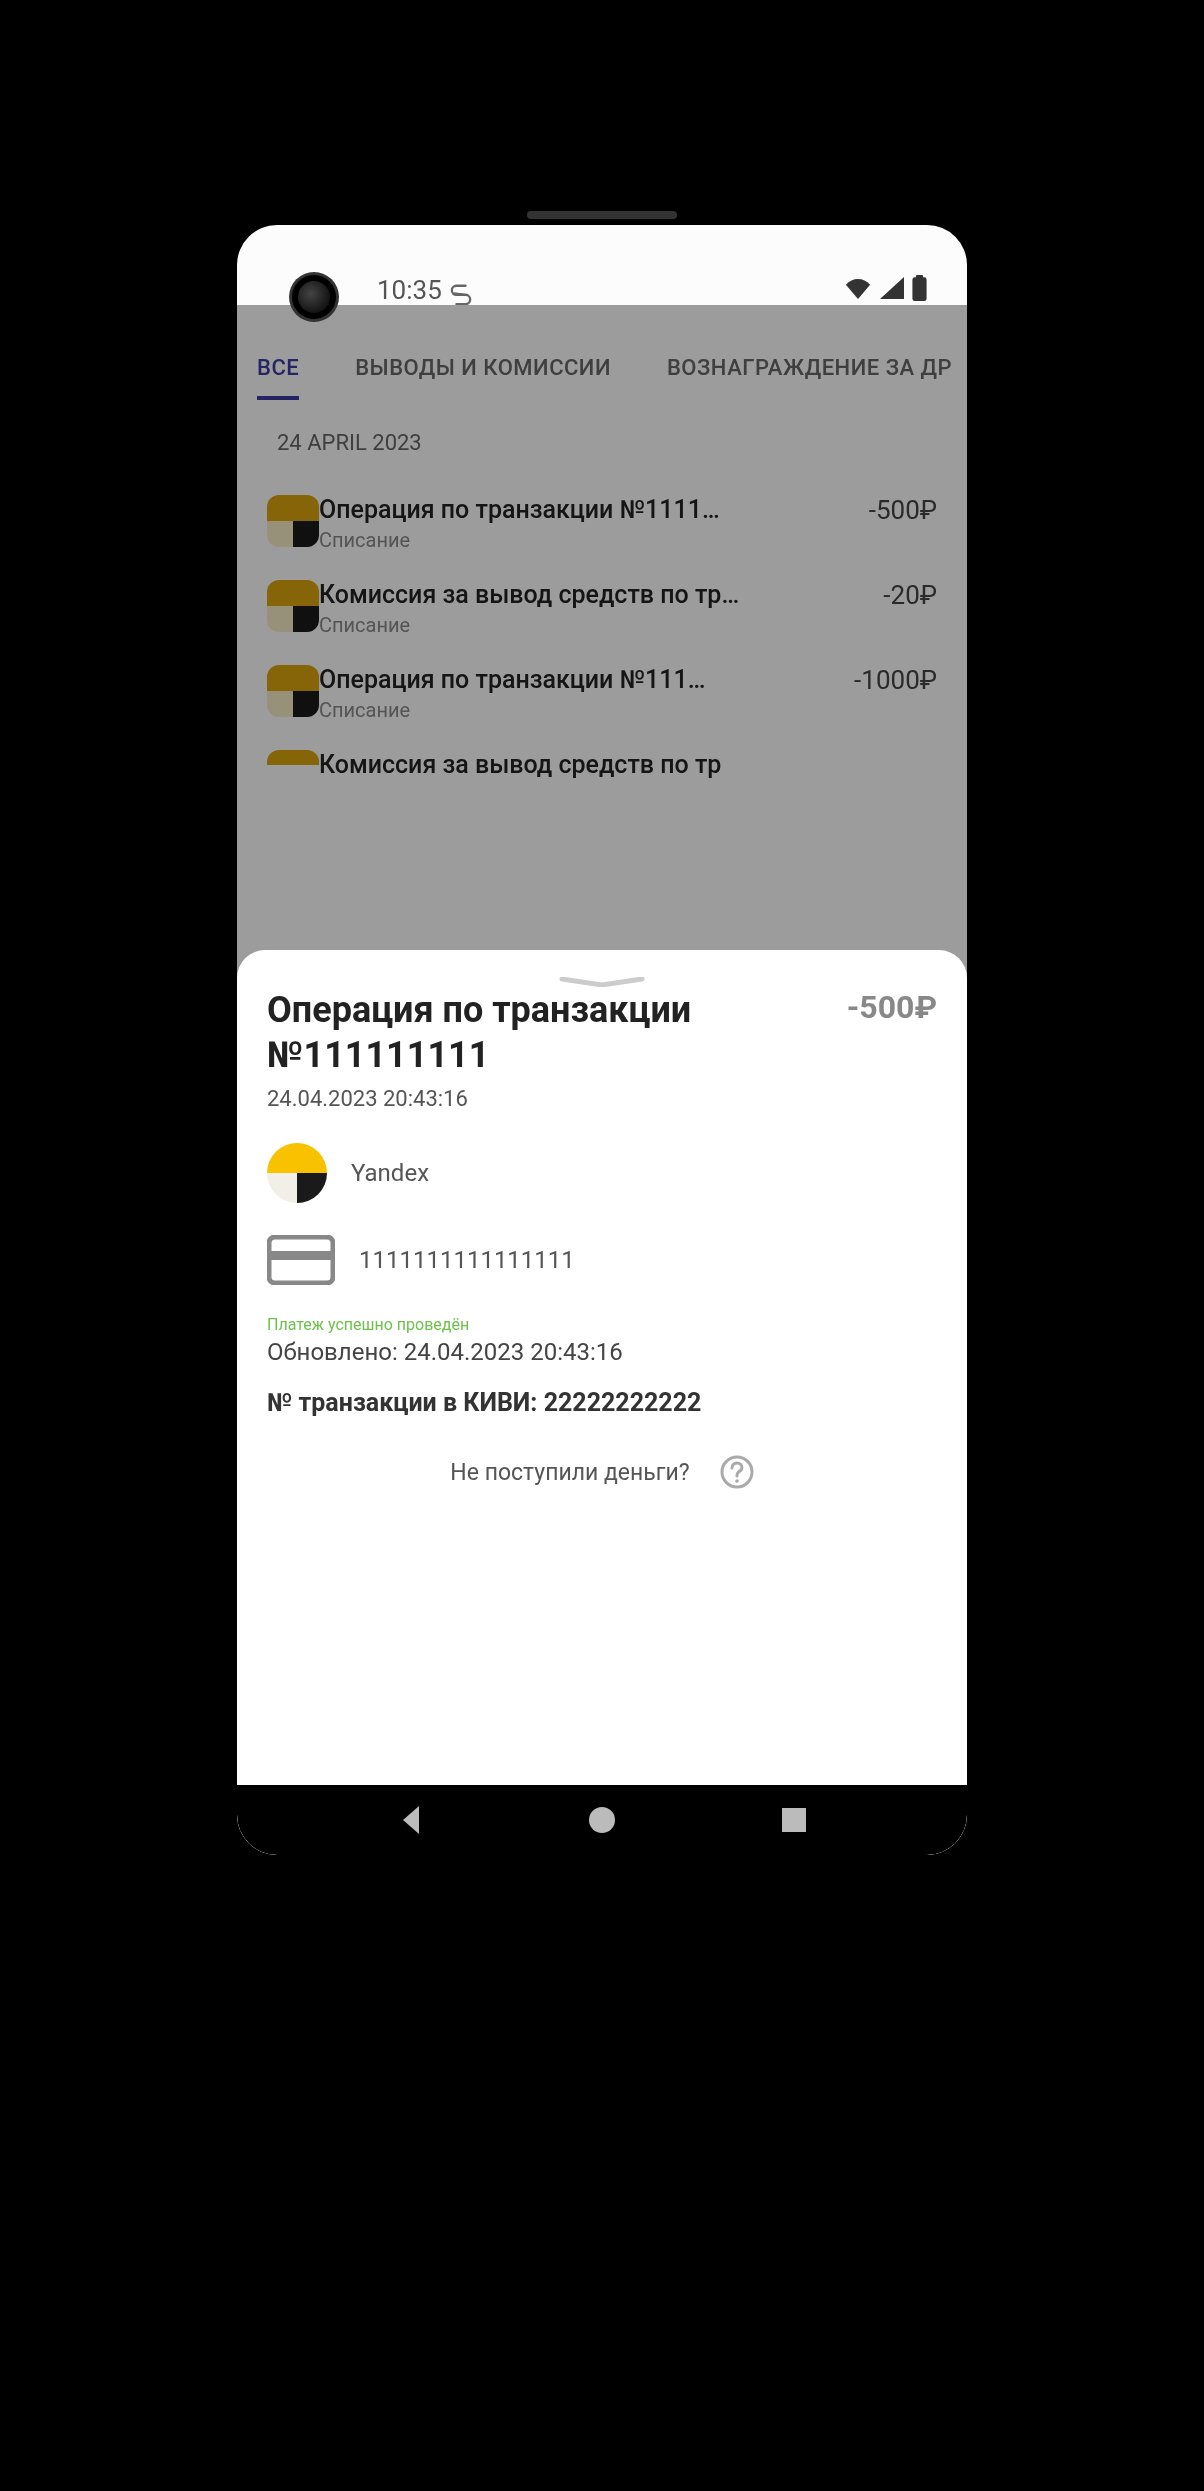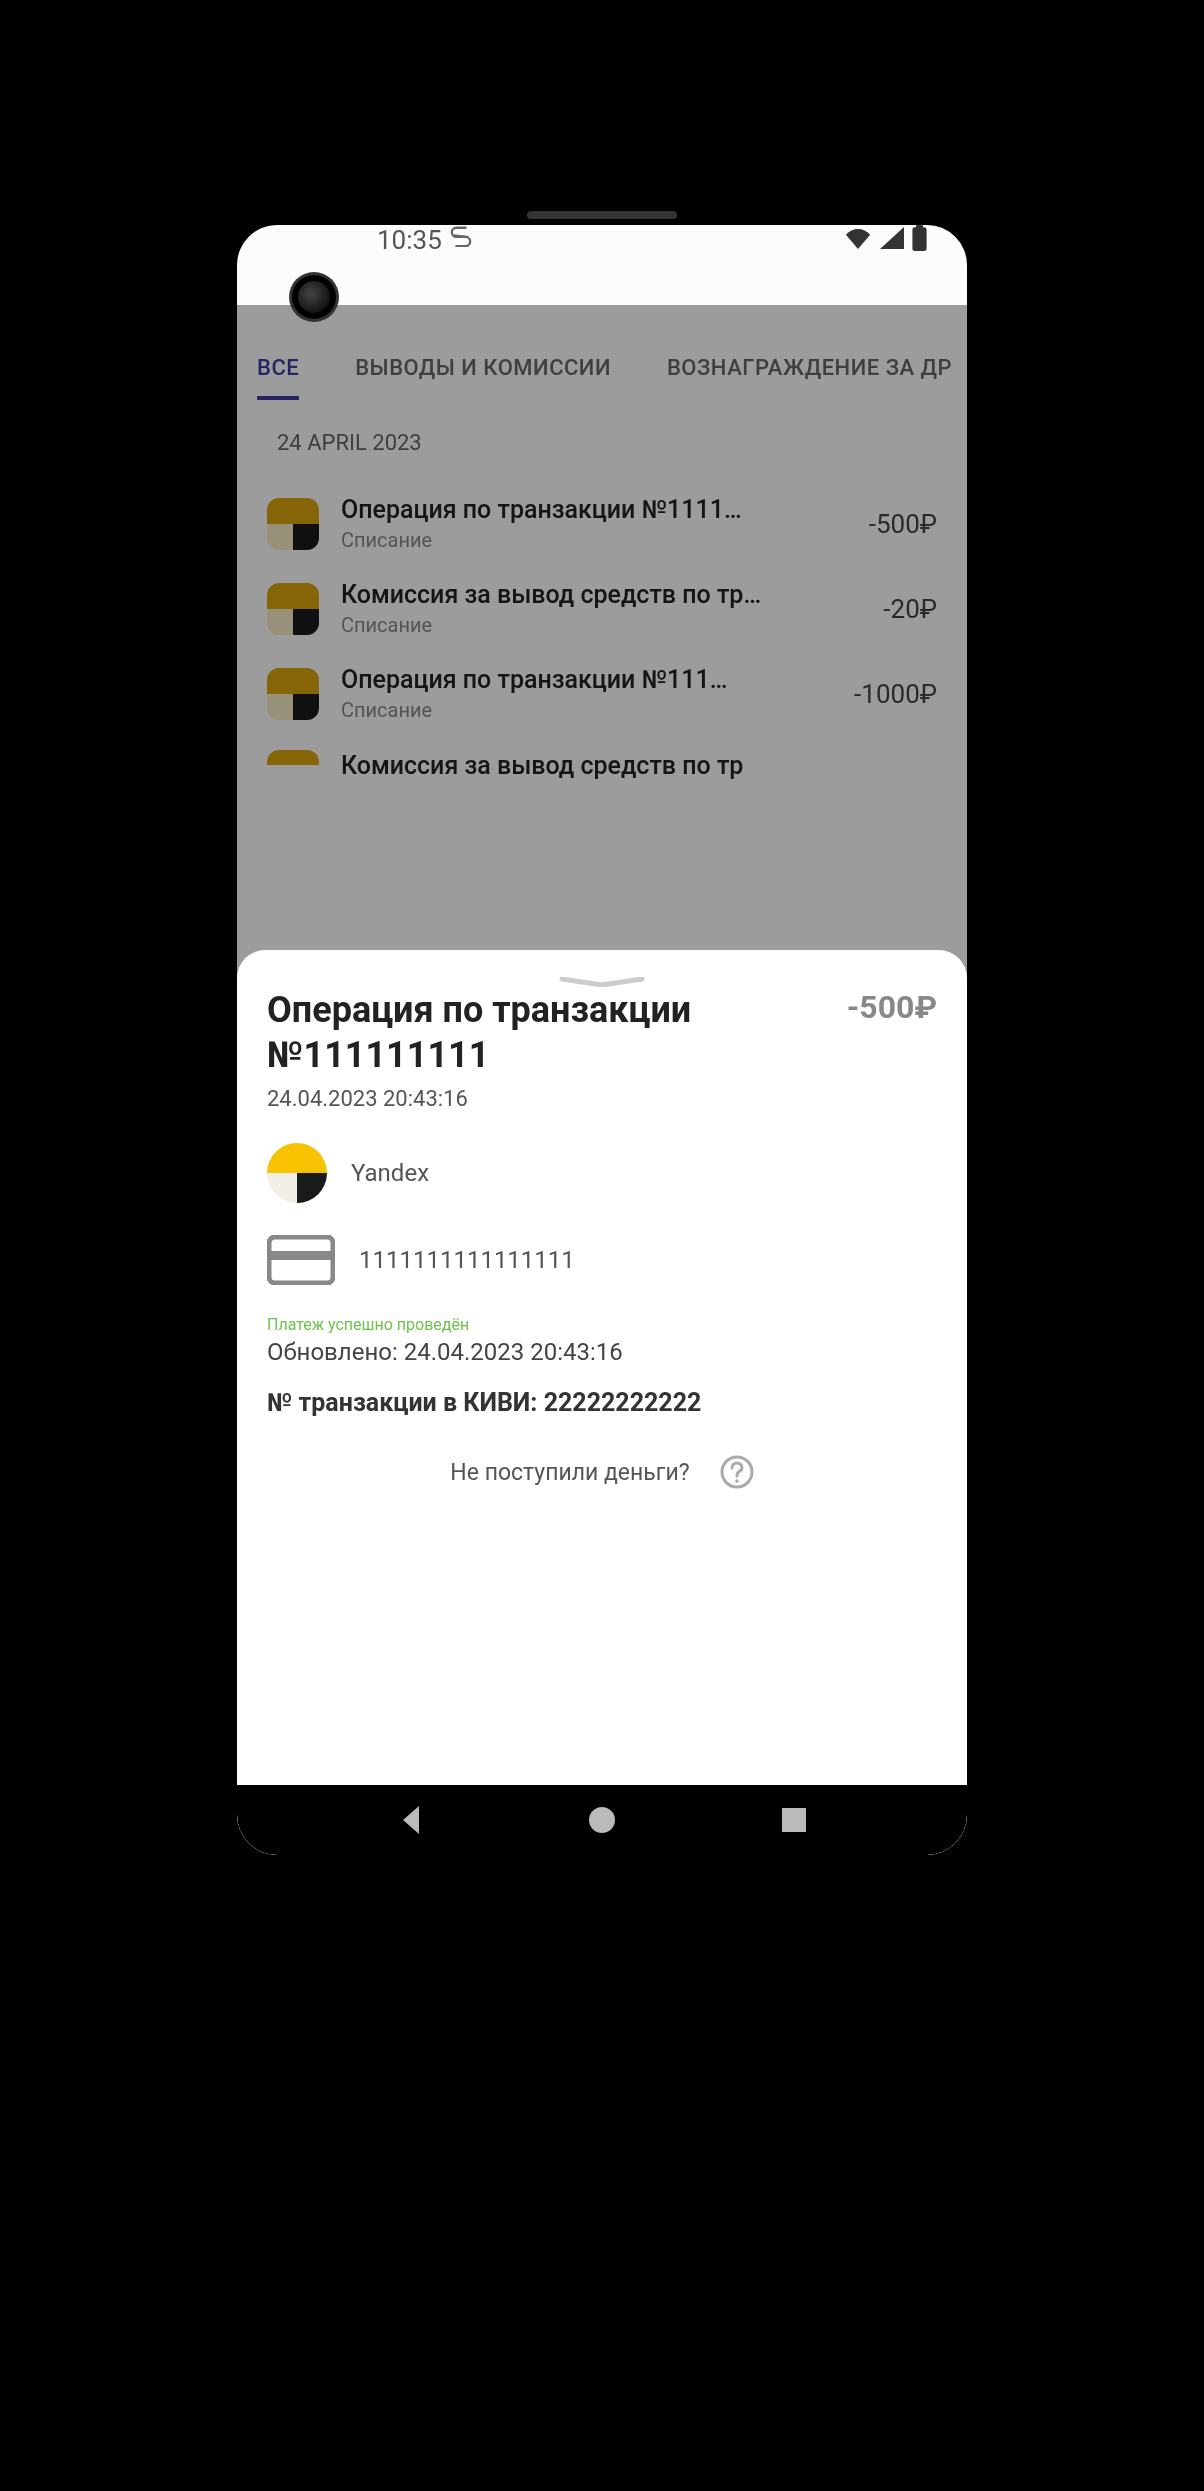--- a/index.html
+++ b/index.html
@@ -3,31 +3,31 @@
   <meta charset="utf-8">
   <style>
     * { margin: 0; padding: 0; box-sizing: border-box; font-family: -apple-system, BlinkMacSystemFont, "Segoe UI", Roboto, sans-serif; }
     body { background: #000; display: flex; justify-content: center; padding: 0; }
     .full-frame { width: 1204px; height: 2491px; background: #000; display: flex; flex-direction: column; justify-content: flex-start; align-items: center; padding-top: 200px; }
     .phone-frame { width: 780px; height: 1680px; background: #000; border-radius: 60px; position: relative; padding: 25px; }
     .screen { width: 100%; height: 100%; background: #fcfcfc; border-radius: 40px; overflow: hidden; position: relative; }
     .camera-punch { position: absolute; top: 50px; left: 55px; width: 44px; height: 44px; border-radius: 50%; background: #000; z-index: 100; box-shadow: 0 0 0 3px #333; }
     .camera-punch::after { content: ""; position: absolute; top: 6px; left: 6px; width: 32px; height: 32px; border-radius: 50%; background: radial-gradient(circle at 40% 40%, #444, #000); }
     .speaker { position: absolute; top: 11px; left: 50%; transform: translateX(-50%); width: 150px; height: 8px; background: #333; border-radius: 4px; z-index: 100; }
-    .status-bar { position: absolute; top: 0; left: 0; right: 0; height: 80px; display: flex; align-items: flex-start; padding: 0 40px; z-index: 5; }
+    .status-bar { position: absolute; top: 0; left: 0; right: 0; height: 80px; display: flex; align-items: flex-end; padding: 0 40px; z-index: 5; }
     .status-bar .time { margin-left: 100px; color: #555; font-size: 26px; font-weight: 400; }
     .status-bar .icons-right { margin-left: auto; display: flex; gap: 8px; align-items: center; }
     .content-area { position: absolute; top: 80px; left: 0; right: 0; bottom: 70px; background: #fcfcfc; }
     .overlay { position: absolute; inset: 0; background: rgba(0,0,0,.38); z-index: 10; }
     .tabs { display: flex; gap: 56px; padding: 50px 20px 0 20px; overflow: hidden; white-space: nowrap; }
     .tab { color: #666; font-size: 22px; font-weight: 500; letter-spacing: .5px; padding-bottom: 16px; }
     .tab.active { color: #3a3d9e; border-bottom: 4px solid #3a3d9e; }
     .date-header { padding: 30px 40px 26px; color: #666; font-size: 22px; }
     .tx-list { }
-    .tx-item { display: flex; align-items: center; padding: 14px 30px; gap: 22px; }
+    .tx-item { display: flex; padding: 14px 30px; }
     .tx-logo { width: 52px; height: 52px; border-radius: 12px; overflow: hidden; display: grid; grid-template: 1fr 1fr / 1fr 1fr; flex-shrink: 0; }
     .tx-logo .q1 { background: #d8a20e; }
     .tx-logo .q2 { background: #d8a20e; }
     .tx-logo .q3 { background: #f5eac5; }
     .tx-logo .q4 { background: #1a1a1a; }
     .tx-mid { flex: 1; min-width: 0; }
     .tx-title { font-size: 25px; color: #222; font-weight: 500; white-space: nowrap; overflow: hidden; text-overflow: ellipsis; }
     .tx-sub { font-size: 20px; color: #888; margin-top: 4px; }
     .tx-amt { font-size: 26px; color: #444; white-space: nowrap; }
     .bottom-sheet { position: absolute; left: 0; right: 0; bottom: 70px; top: 44.5%; background: #fff; border-radius: 28px 28px 0 0; z-index: 20; padding: 22px 30px 24px; display: flex; flex-direction: column; }

